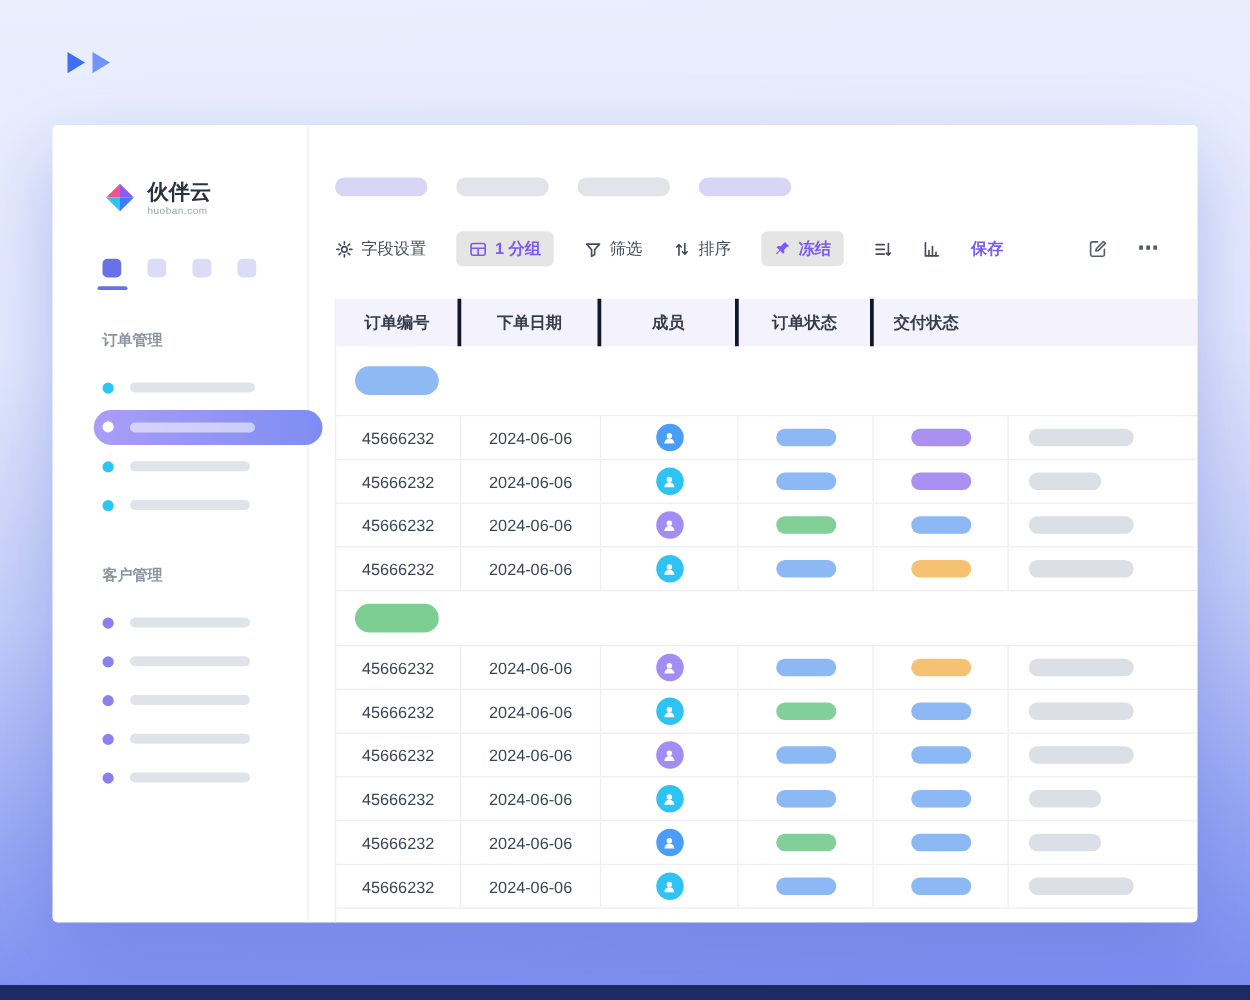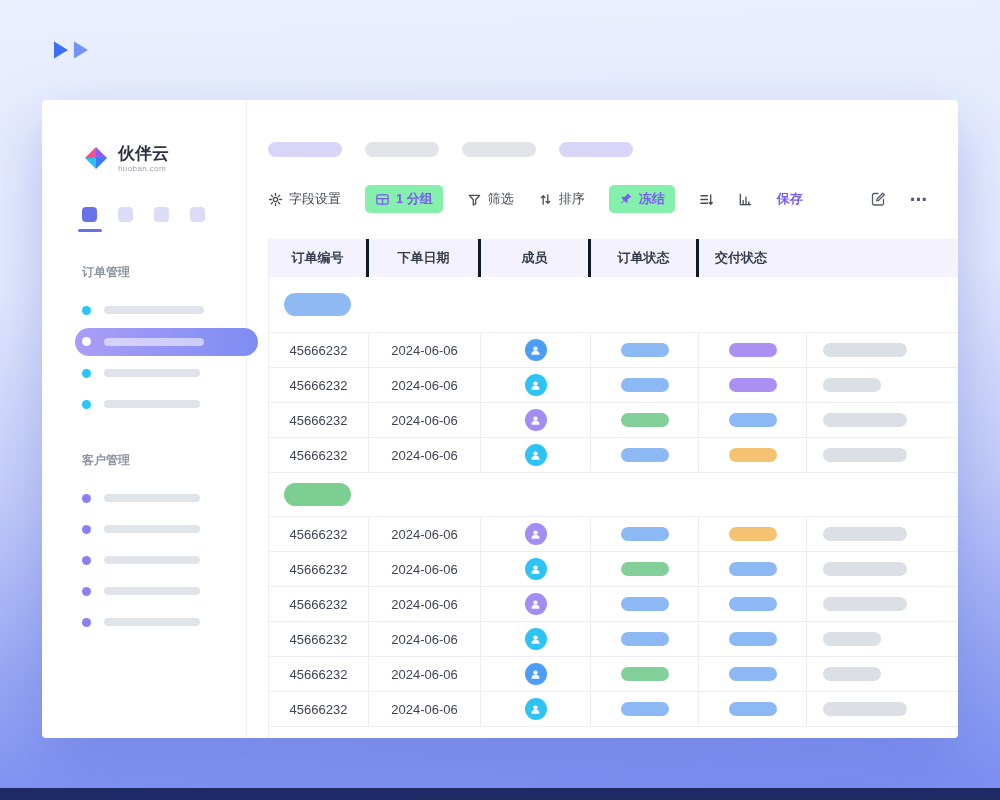--- a/index.html
+++ b/index.html
@@ -43,21 +43,21 @@
   
   .main { flex: 1; padding: 42px 0 0 21px; display: flex; flex-direction: column; min-width: 0; }
   .top-pills { display: flex; gap: 23px; height: 15px; }
   .ph-pill { height: 15px; border-radius: 8px; display: block; }
   .ph-lavender { background: #d9d5f6; }
   .ph-gray { background: #e2e4ea; }
 
   .toolbar { display: flex; align-items: center; margin-top: 28px; height: 28px; font-size: 13px; color: #454b58; gap: 24px; padding-right: 30px; }
   .tb-item { display: flex; align-items: center; gap: 6px; background: none; border: none; padding: 0; font: inherit; color: #454b58; cursor: pointer; white-space: nowrap; }
   .tb-item svg { display: block; }
-  .tb-chip { background: #86efac; border-radius: 5px; padding: 5px 10px; color: #7a5af5; font-weight: bold; justify-content: flex-end; }
+  .tb-chip { background: #e5e5e5; border-radius: 5px; padding: 5px 10px; color: #7a5af5; font-weight: bold; justify-content: flex-end; }
   .tb-save { color: #7a5af5; font-weight: bold; }
   .tb-spacer { flex: 1; }
   .tb-more { font-size: 17px; color: #565c68; letter-spacing: 1px; font-weight: bold; }
 
   
   .table { margin-top: 26px; flex: 1; font-size: 13px; border-left: 1px solid #eeedf5; min-width: 0; }
   .thead, .trow { display: grid; grid-template-columns: 100px 112px 110px 108px 108px 1fr; }
   .thead { background: #f4f2fd; height: 38px; }
   .th { display: flex; align-items: center; justify-content: center; color: #363c4b; font-weight: bold; border-right: 3px solid #0f172a; height: 100%; cursor: pointer; }
   .th:last-child { justify-content: flex-start; padding-left: 16px; border-right: none; }

